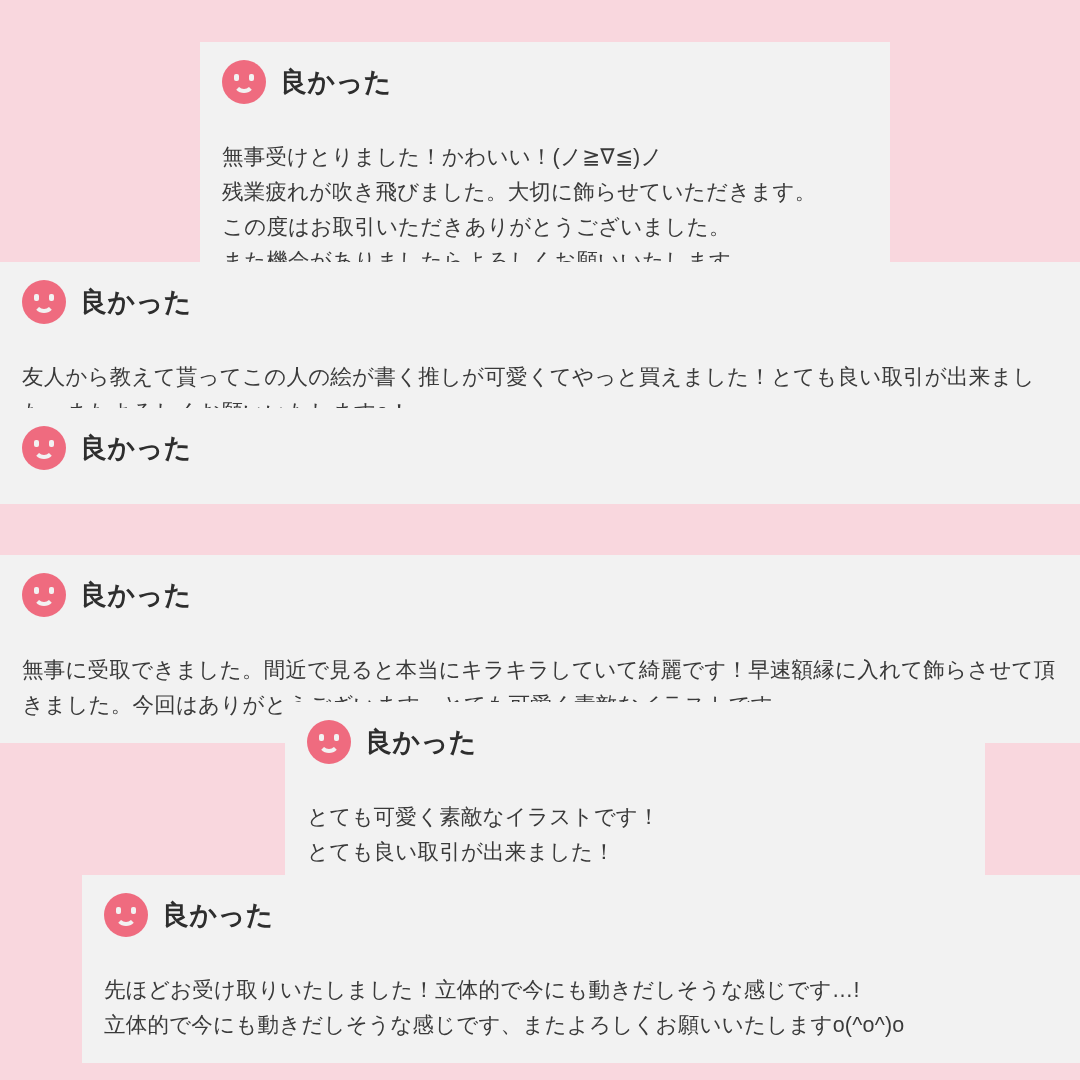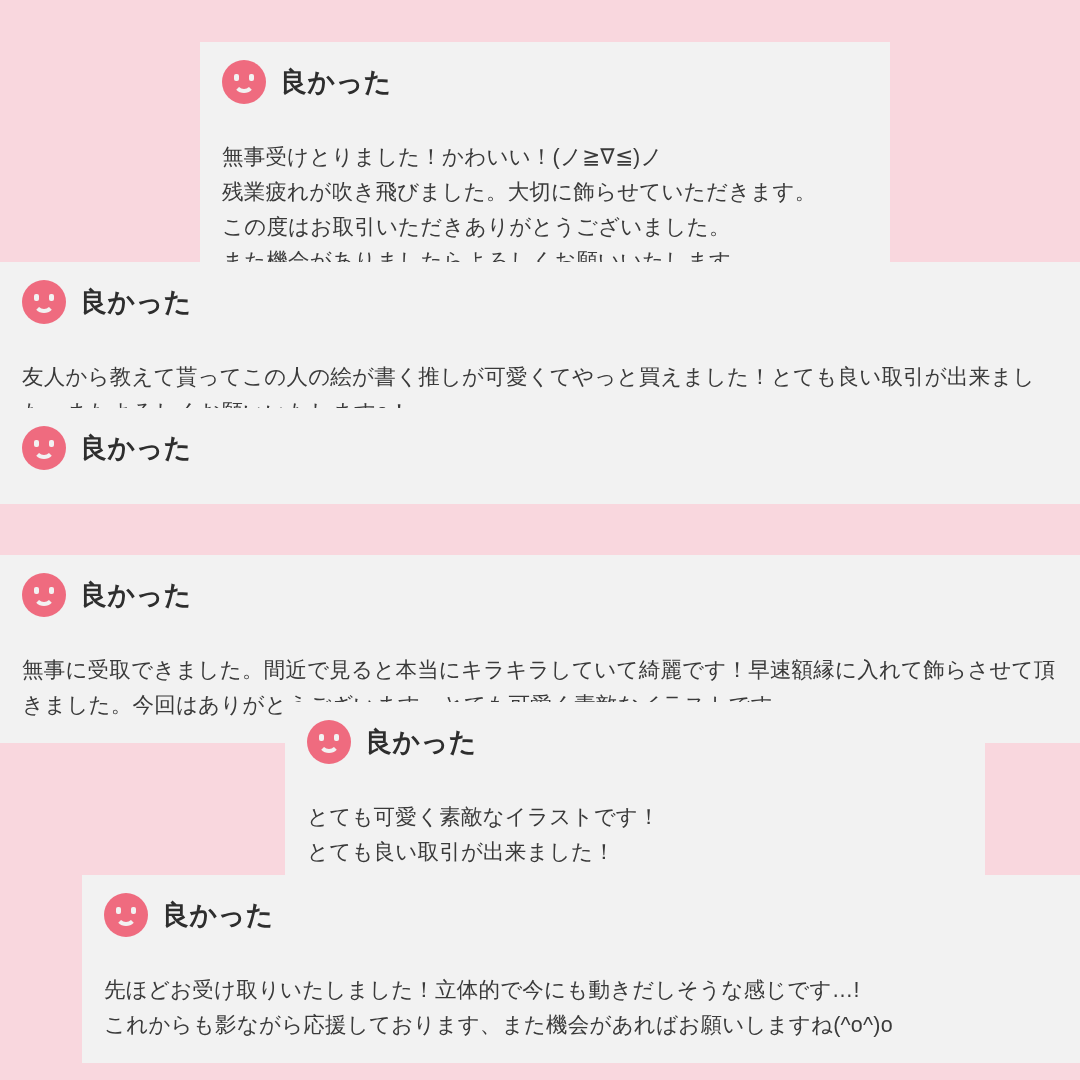--- a/index.html
+++ b/index.html
@@ -155,16 +155,16 @@
   <div class="review" id="rev-6">
     <div class="rev-head">
       <div class="face">
         <span class="eye l"></span>
           <span class="eye r"></span>
           <span class="mouth"></span>
       </div>
       <div class="rev-title">良かった</div>
     </div>
     <div class="rev-body">先ほどお受け取りいたしました！立体的で今にも動きだしそうな感じです…!
-これからも影ながら応援しております、また機会があればお願いしますね(^o^)o</div>
+立体的で今にも動きだしそうな感じです、またよろしくお願いいたしますo(^o^)o</div>
   </div>
 
 </div>
 
 </body></html>

